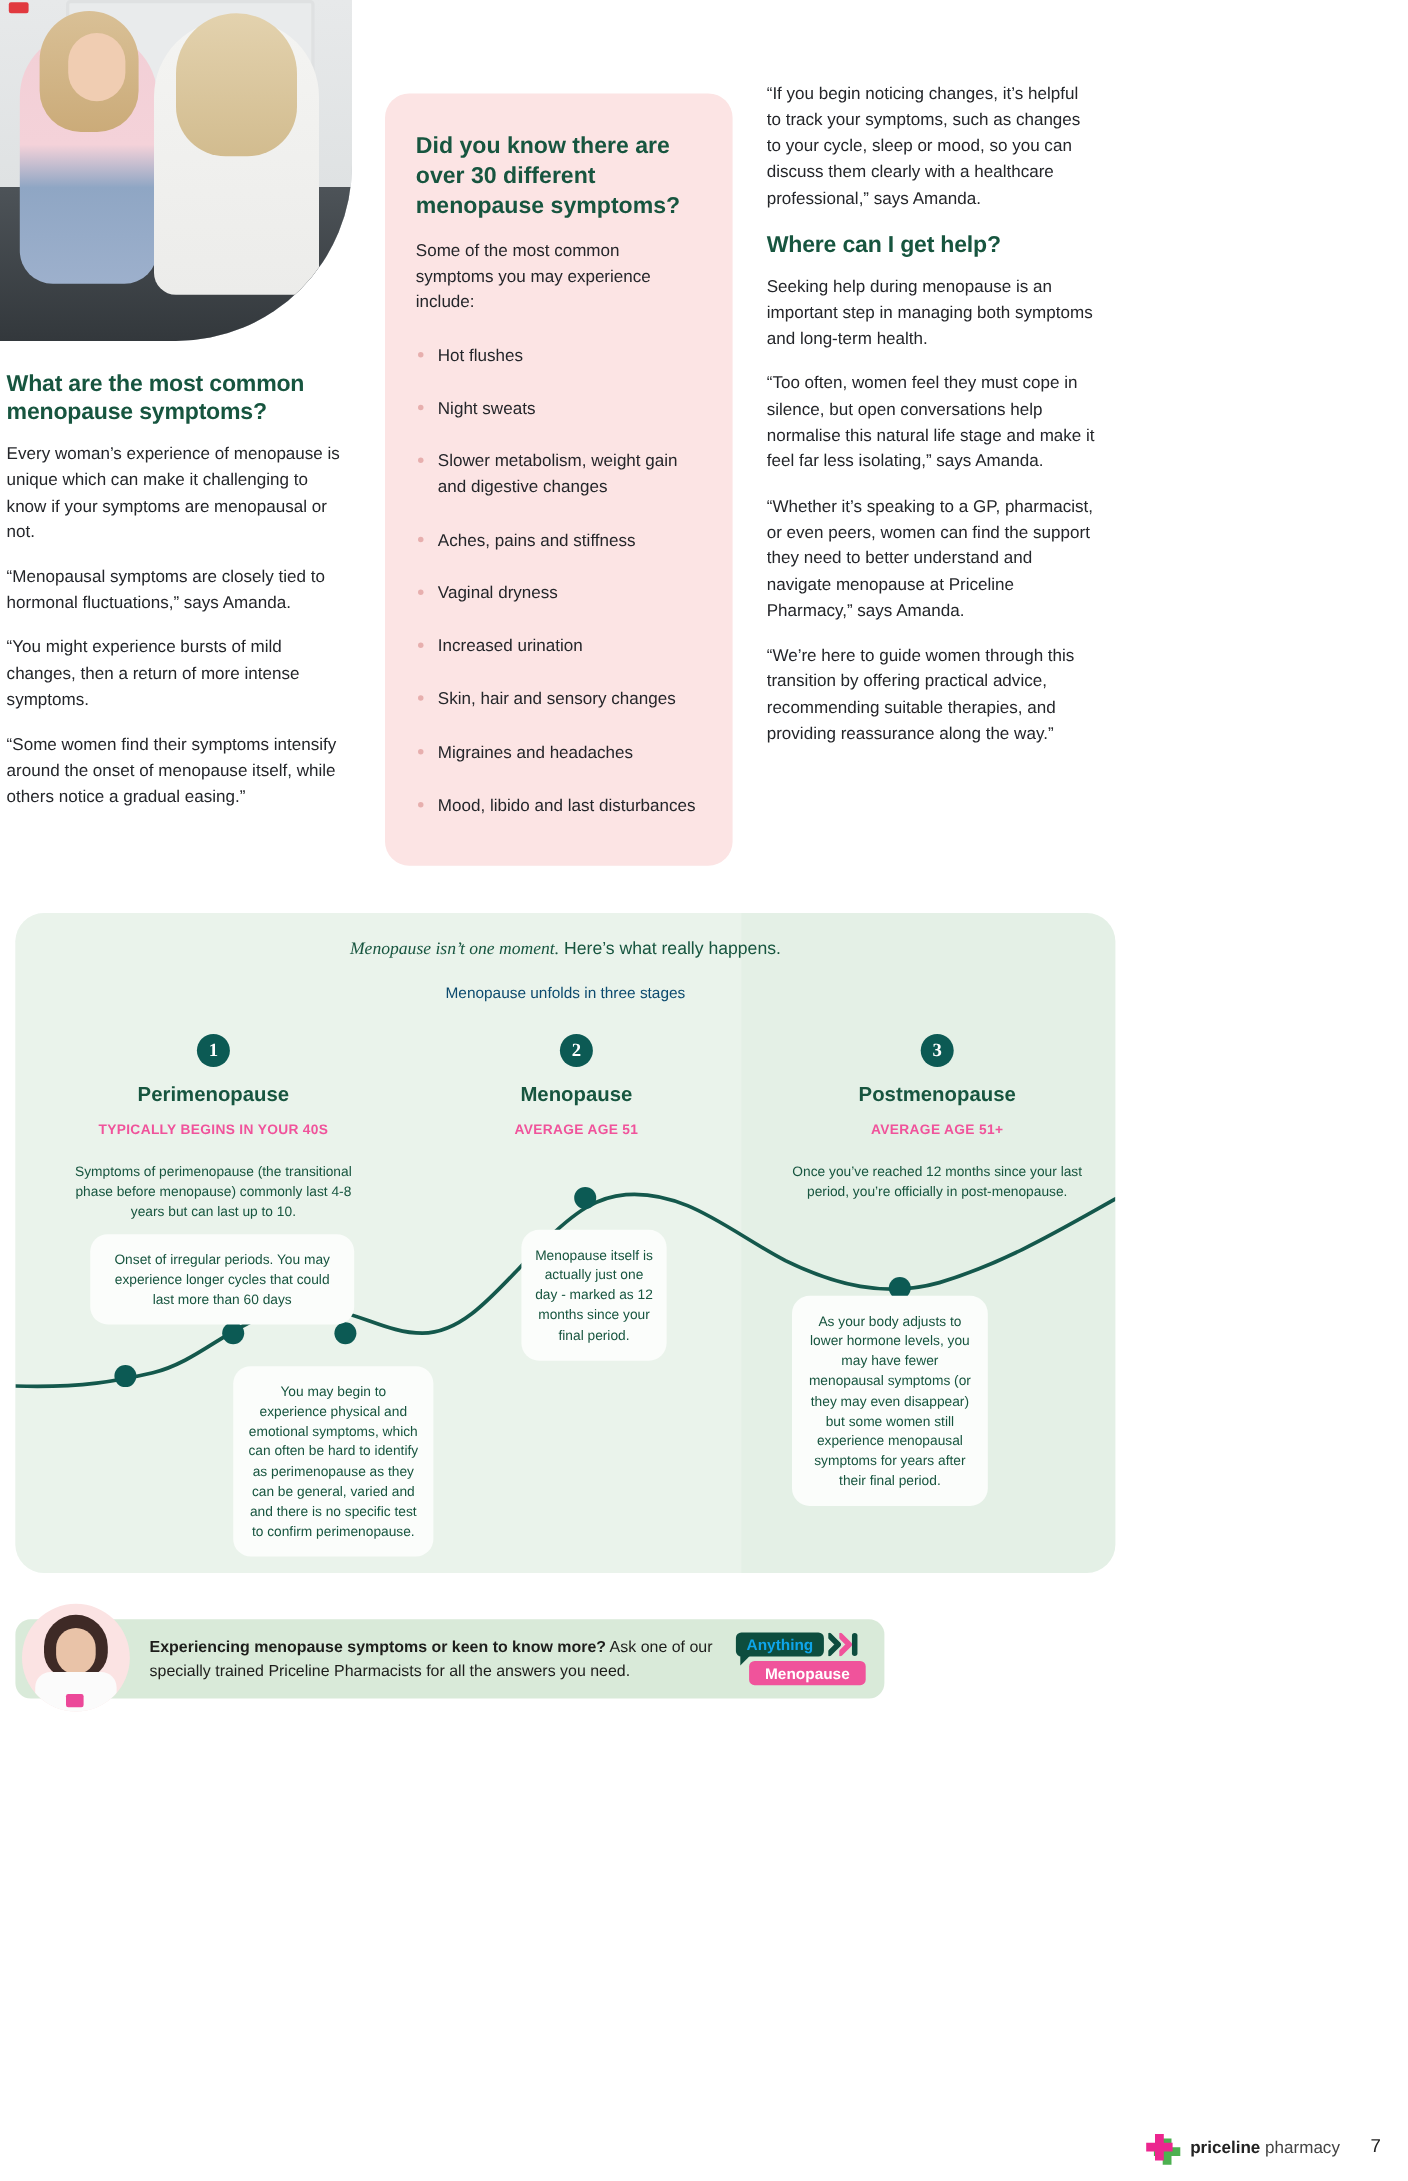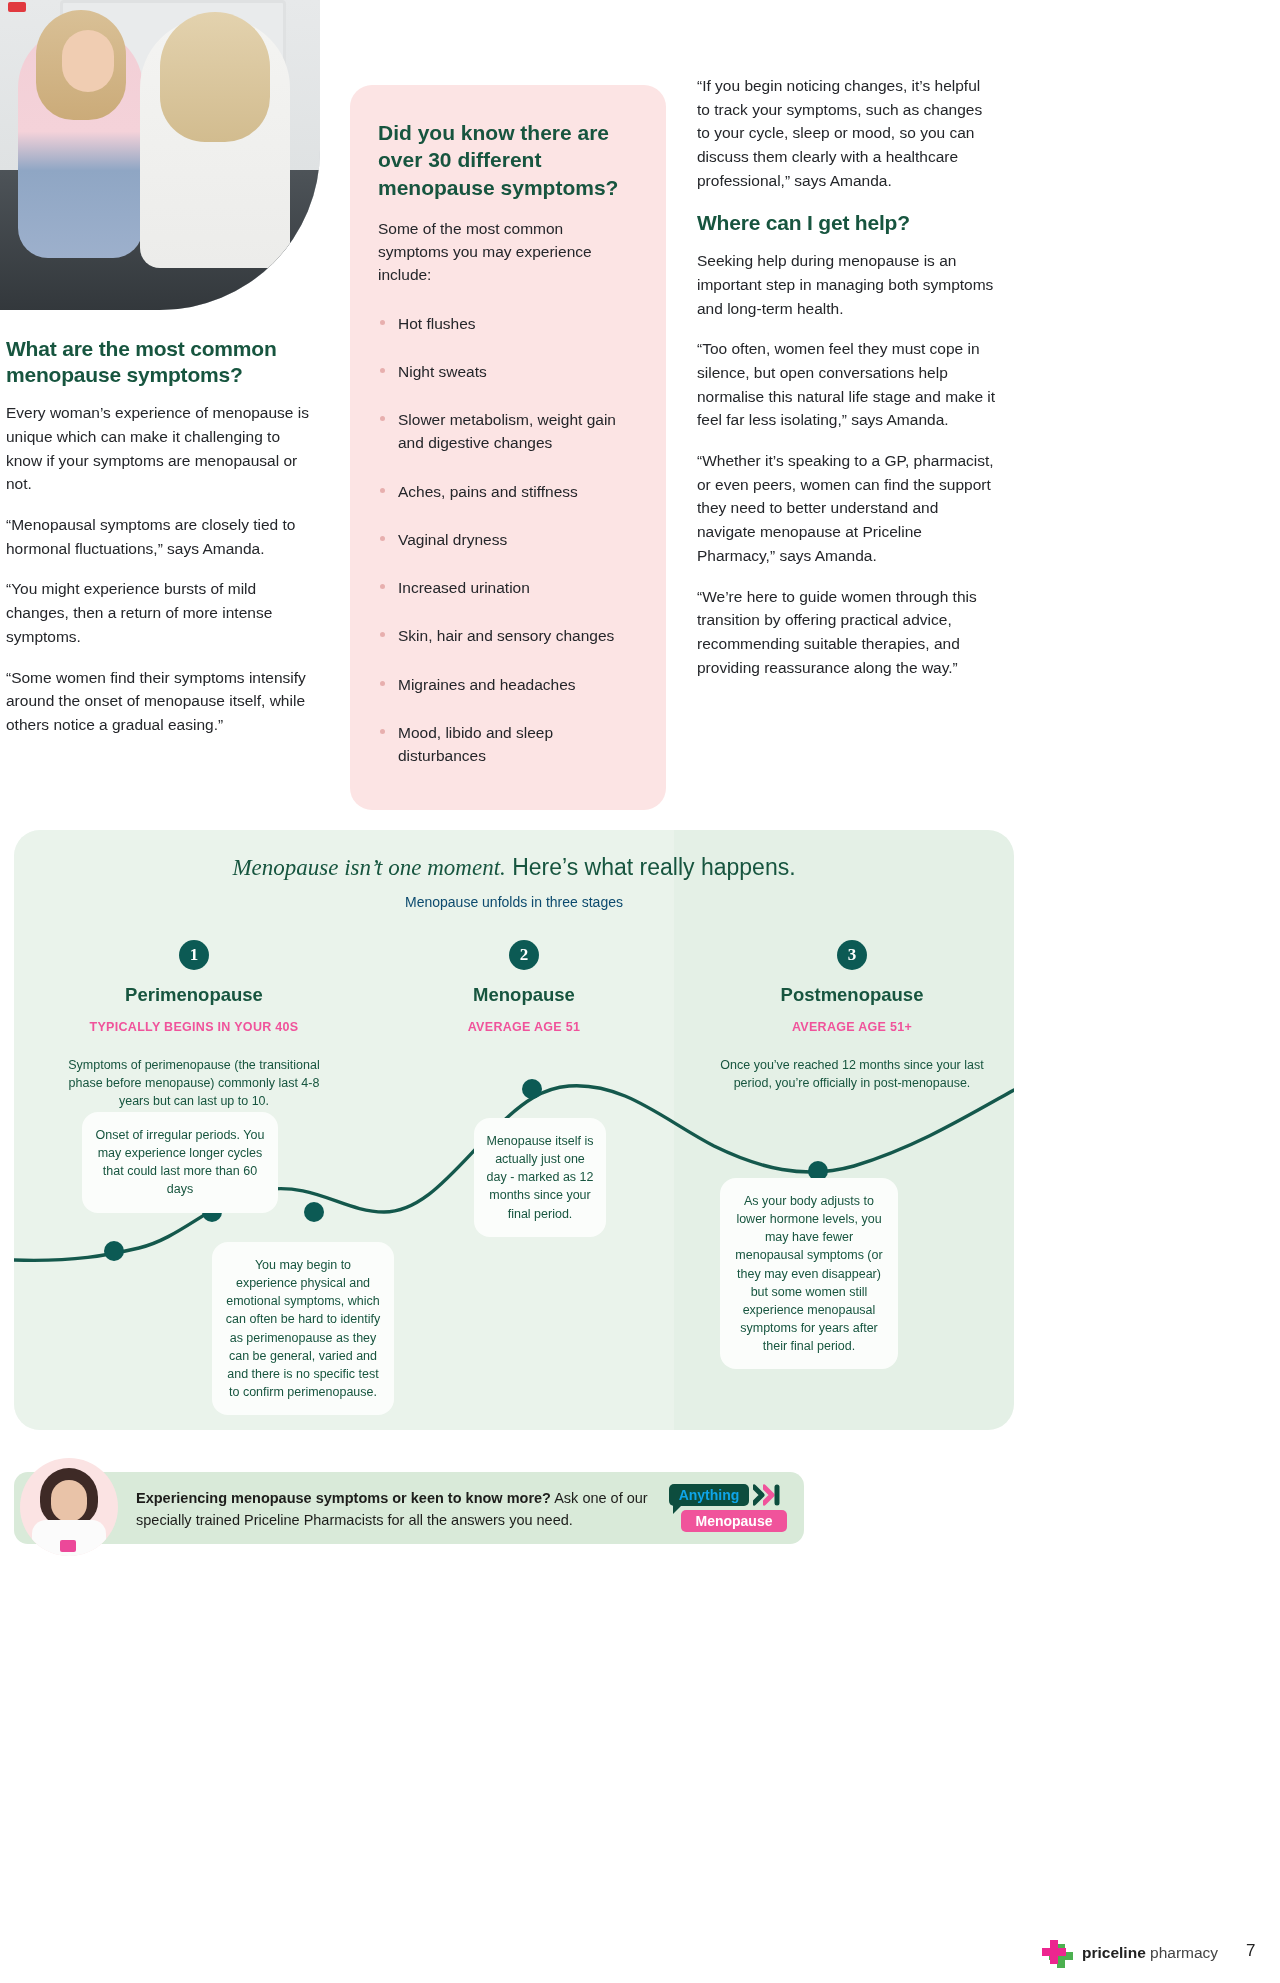--- a/index.html
+++ b/index.html
@@ -75,21 +75,21 @@
   .col-right{position:absolute;left:697px;top:74px;width:300px;}
 
   
   .info{
     position:absolute;left:14px;top:830px;width:1000px;height:600px;
     background:#e4f0e6;border-radius:26px;overflow:hidden;
   }
   .info .veil{position:absolute;left:0;top:0;width:660px;height:600px;background:rgba(255,255,255,.22);}
   .info-title{
     position:absolute;left:0;right:0;top:24px;text-align:center;
-    font-size:23px;color:#17553f;
+    font-size:16px;color:#17553f;
   }
   .info-title .ital{font-family:"Liberation Serif",serif;font-style:italic;font-weight:400;}
   .info-title .reg{font-weight:500;}
   .info-sub{
     position:absolute;left:0;right:0;top:64px;text-align:center;
     font-size:14px;color:#0c4a6e;font-weight:400;
   }
 
   .stage{position:absolute;top:110px;width:300px;text-align:center;}
   .stage.s1{left:30px;}
@@ -107,21 +107,21 @@
   
   .curve{position:absolute;left:0;top:0;width:1000px;height:600px;}
 
   
   .callout{
     position:absolute;background:#fbfdfb;border-radius:16px;
     color:#17553f;font-size:12.5px;line-height:1.45;text-align:center;
     padding:14px 12px;box-sizing:border-box;
   }
   .callout b{font-weight:700;}
-  .c1{left:68px;top:282px;width:196px;}
+  .c1{left:68px;top:292px;width:240px;}
   .c2{left:32px;top:450px;width:134px;}
   .c3{left:198px;top:412px;width:182px;}
   .c4{left:460px;top:288px;width:132px;}
   .c5{left:706px;top:348px;width:178px;}
 
   
   .banner{
     position:absolute;left:14px;top:1472px;width:790px;height:72px;
     background:#d9ead9;border-radius:14px;
   }
@@ -192,21 +192,21 @@
     <p class="intro">Some of the most common symptoms you may experience include:</p>
     <ul>
       <li><span class="dot"></span><span>Hot flushes</span></li>
       <li><span class="dot"></span><span>Night sweats</span></li>
       <li><span class="dot"></span><span>Slower metabolism, weight gain and digestive changes</span></li>
       <li><span class="dot"></span><span>Aches, pains and stiffness</span></li>
       <li><span class="dot"></span><span>Vaginal dryness</span></li>
       <li><span class="dot"></span><span>Increased urination</span></li>
       <li><span class="dot"></span><span>Skin, hair and sensory changes</span></li>
       <li><span class="dot"></span><span>Migraines and headaches</span></li>
-      <li><span class="dot"></span><span>Mood, libido and sleep disturbances</span></li>
+      <li><span class="dot"></span><span>Mood, libido and last disturbances</span></li>
     </ul>
   </div>
 
   <div class="col-right">
     <p class="body">“If you begin noticing changes, it’s helpful to track your symptoms, such as changes to your cycle, sleep or mood, so you can discuss them clearly with a healthcare professional,” says Amanda.</p>
     <h2 class="sect">Where can I get help?</h2>
     <p class="body">Seeking help during menopause is an important step in managing both symptoms and long-term health.</p>
     <p class="body">“Too often, women feel they must cope in silence, but open conversations help normalise this natural life stage and make it feel far less isolating,” says Amanda.</p>
     <p class="body">“Whether it’s speaking to a GP, pharmacist, or even peers, women can find the support they need to better understand and navigate menopause at Priceline Pharmacy,” says Amanda.</p>
     <p class="body">“We’re here to guide women through this transition by offering practical advice, recommending suitable therapies, and providing reassurance along the way.”</p>

